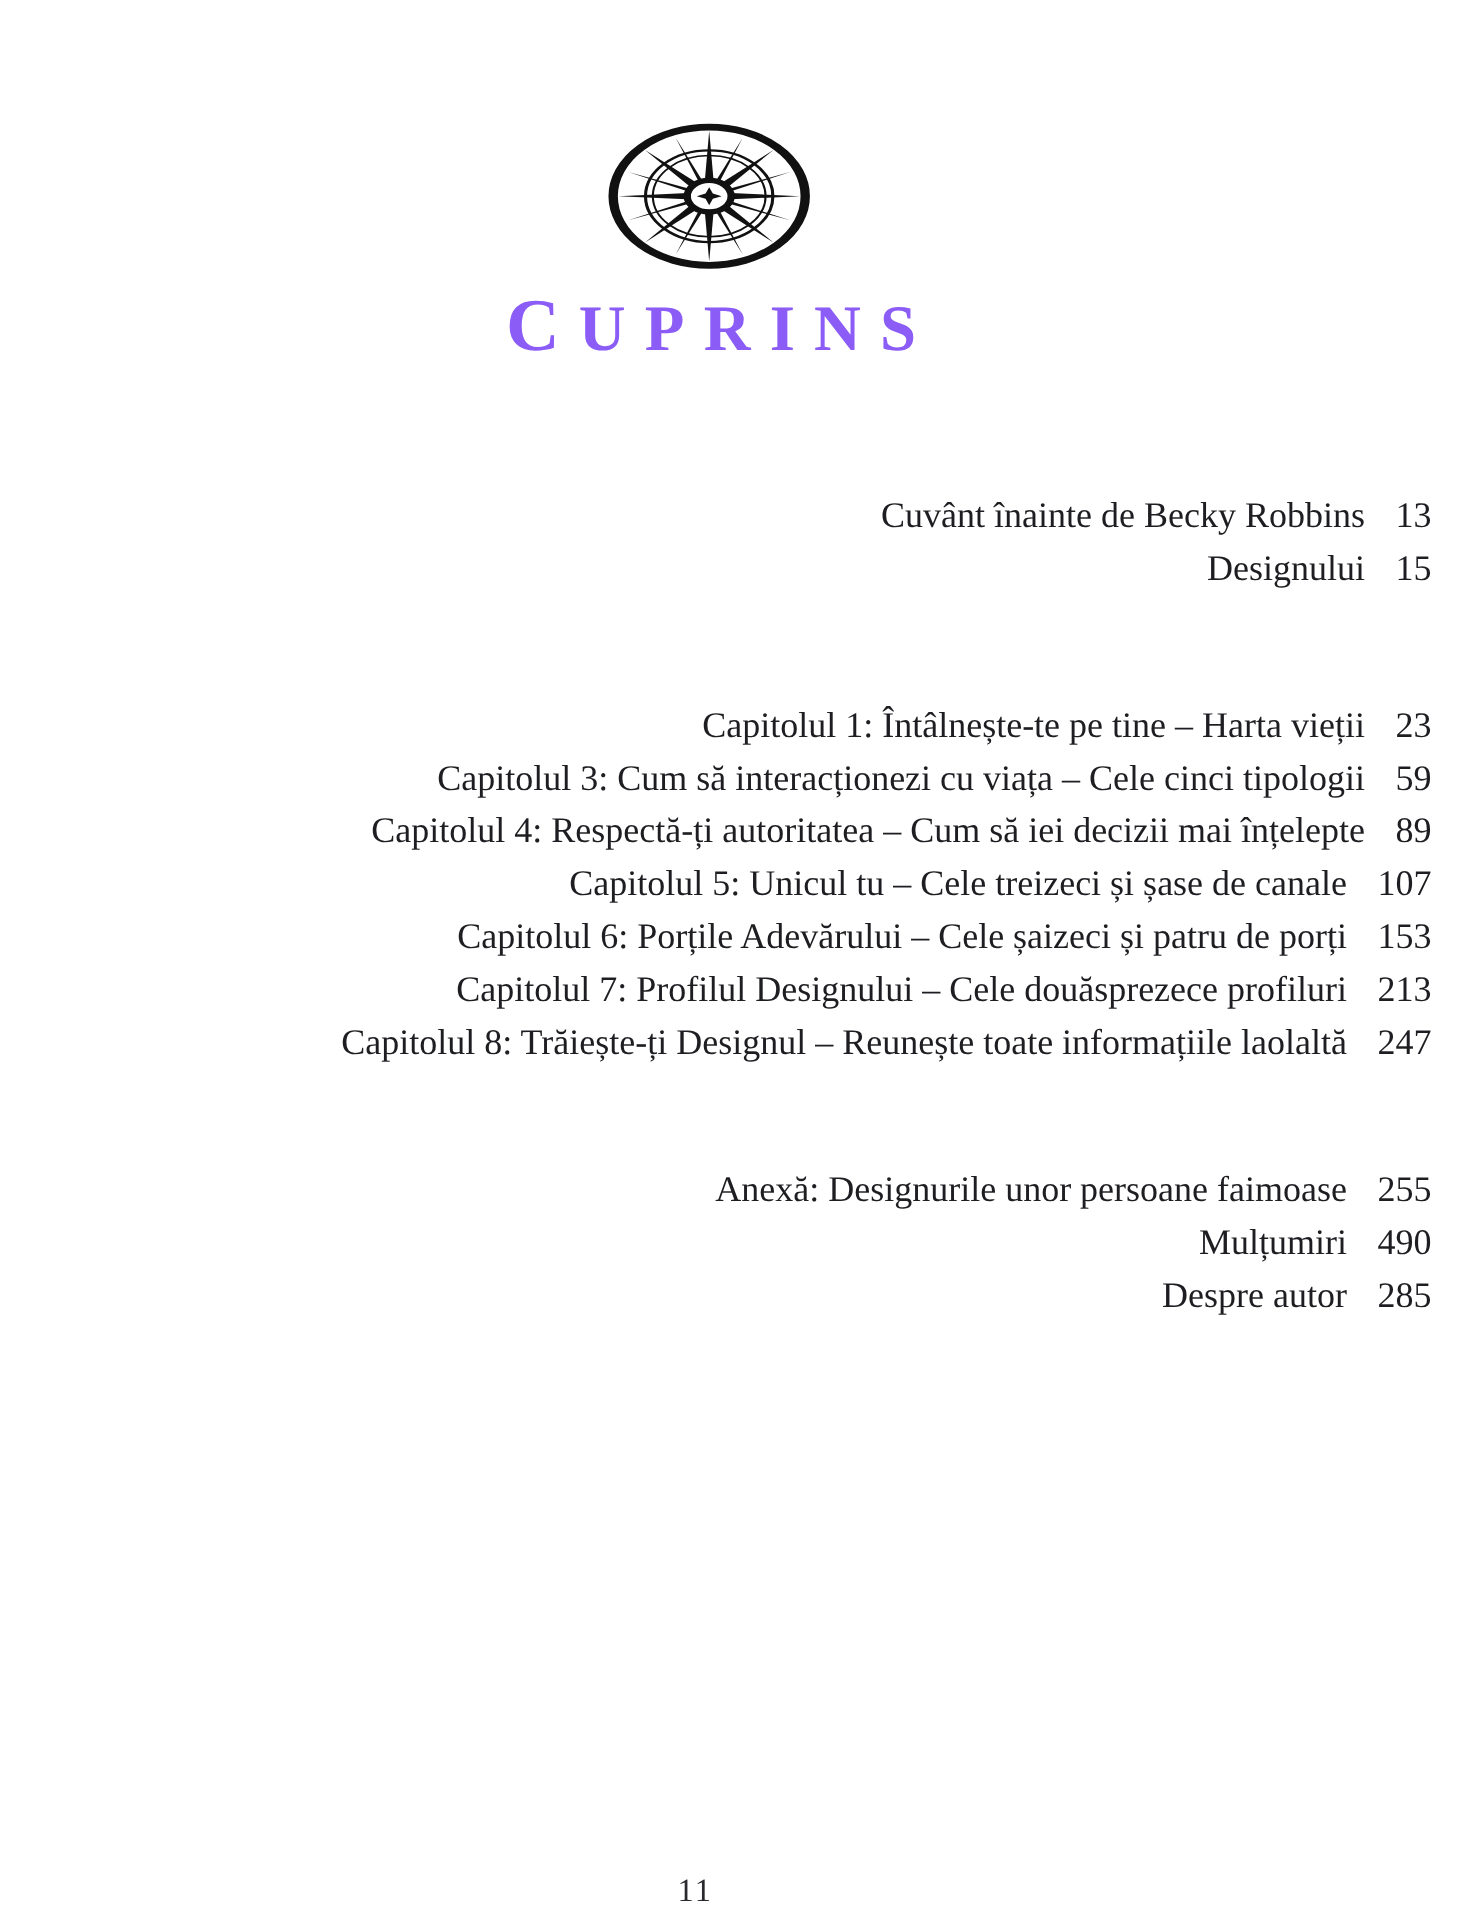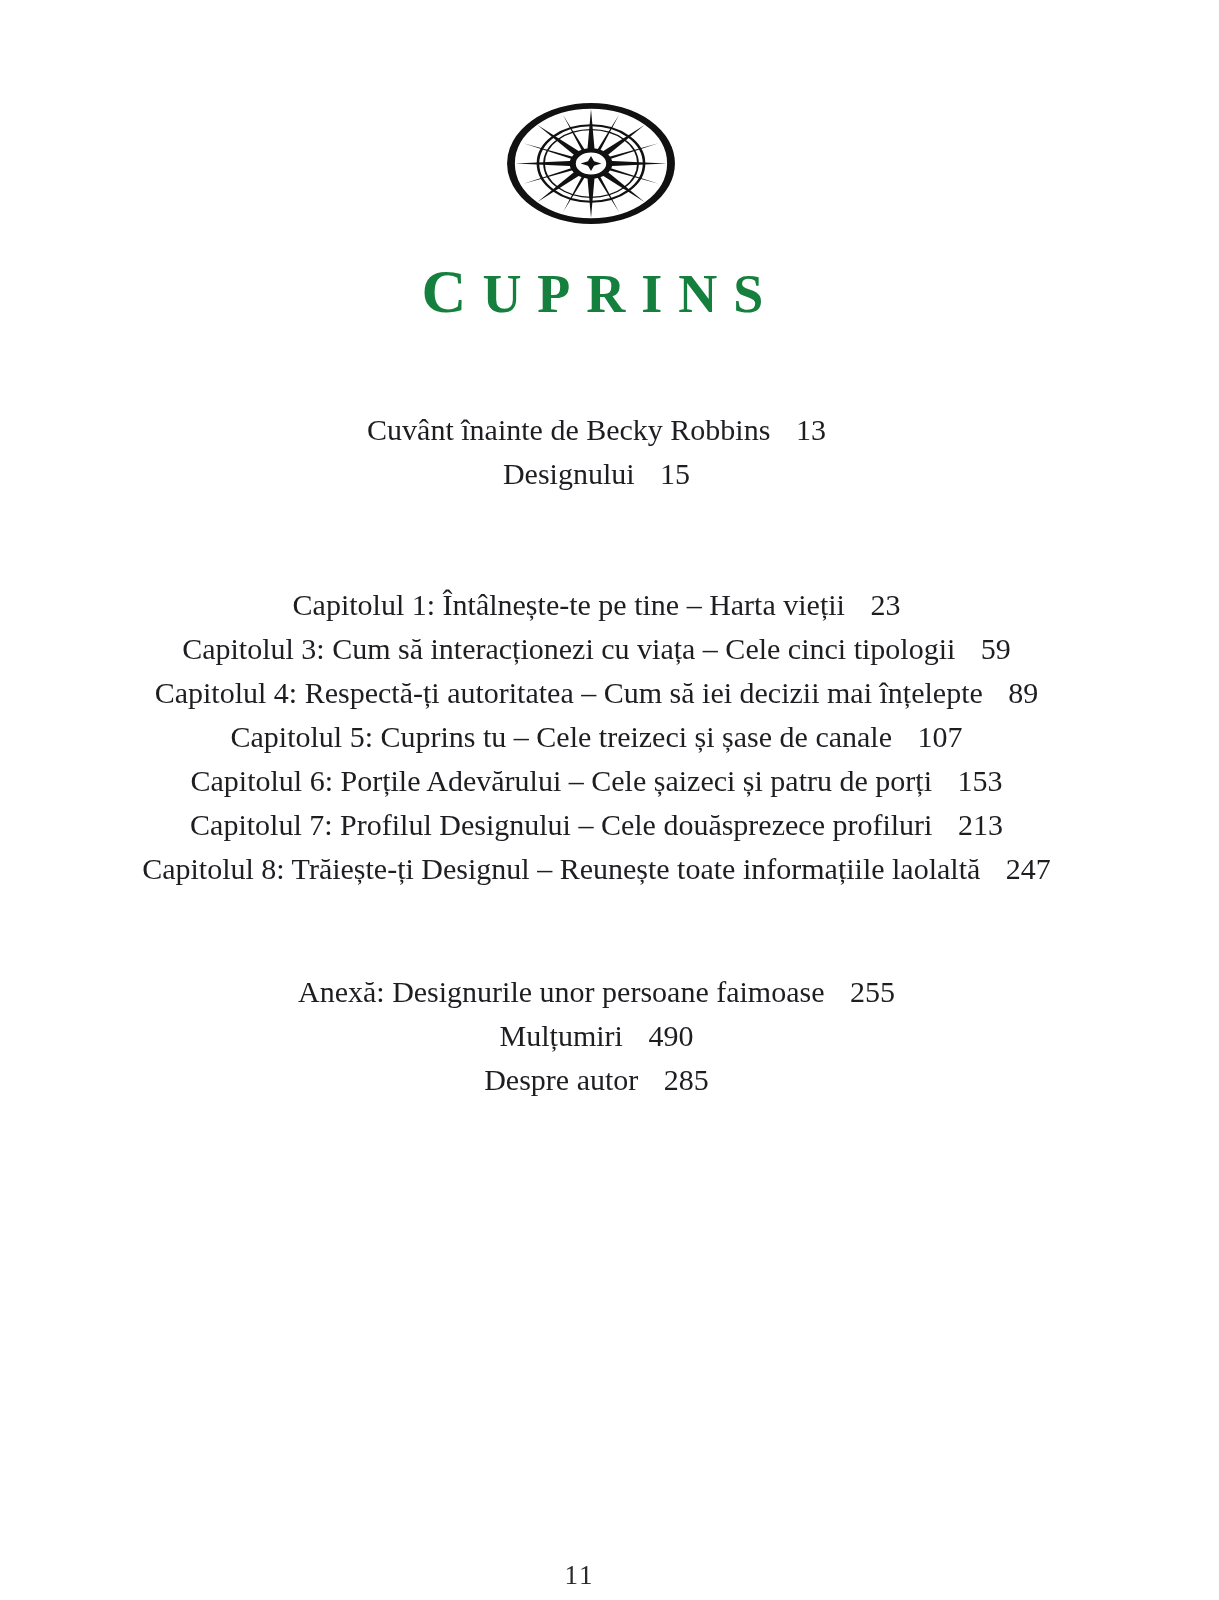--- a/index.html
+++ b/index.html
@@ -27,41 +27,40 @@
   
   .book-title {
     position:absolute;
     top:236px; left:0;
     width:100%;
     text-align:center;
     font-size:54px;
     line-height:72px;
     letter-spacing:16px;
     text-transform:uppercase;
-    color:#15803d;
+    color:#8b5cf6;
     padding-right:18px;
-    margin-top:19px;
   }
   .book-title::first-letter {
     font-size:62px;
   }
 
   
   .toc-block {
     position:absolute;
     left:0;
     width:100%;
     padding-right:26px;   
   }
   .toc-front   { top:408px; }
   .toc-chapters{ top:583px; }
   .toc-back    { top:970px; }
 
   .toc-line {
-    text-align:center;
+    text-align:right;
     font-size:30px;
     line-height:44px;
     white-space:nowrap;
   }
   .toc-line .pg {
     margin-left:0.85em;
   }
 
   
   .folio {
@@ -133,21 +132,21 @@
     <div class="toc-line">
       <span>Capitolul 1: Întâlnește-te pe tine – Harta vieții</span><span class="pg">23</span>
     </div>
     <div class="toc-line">
       <span>Capitolul 3: Cum să interacționezi cu viața – Cele cinci tipologii</span><span class="pg">59</span>
     </div>
     <div class="toc-line">
       <span>Capitolul 4: Respectă-ți autoritatea – Cum să iei decizii mai înțelepte</span><span class="pg">89</span>
     </div>
     <div class="toc-line">
-      <span>Capitolul 5: Cuprins tu – Cele treizeci și șase de canale</span><span class="pg">107</span>
+      <span>Capitolul 5: Unicul tu – Cele treizeci și șase de canale</span><span class="pg">107</span>
     </div>
     <div class="toc-line">
       <span>Capitolul 6: Porțile Adevărului – Cele șaizeci și patru de porți</span><span class="pg">153</span>
     </div>
     <div class="toc-line">
       <span>Capitolul 7: Profilul Designului – Cele douăsprezece profiluri</span><span class="pg">213</span>
     </div>
     <div class="toc-line">
       <span>Capitolul 8: Trăiește-ți Designul – Reunește toate informațiile laolaltă</span><span class="pg">247</span>
     </div>

